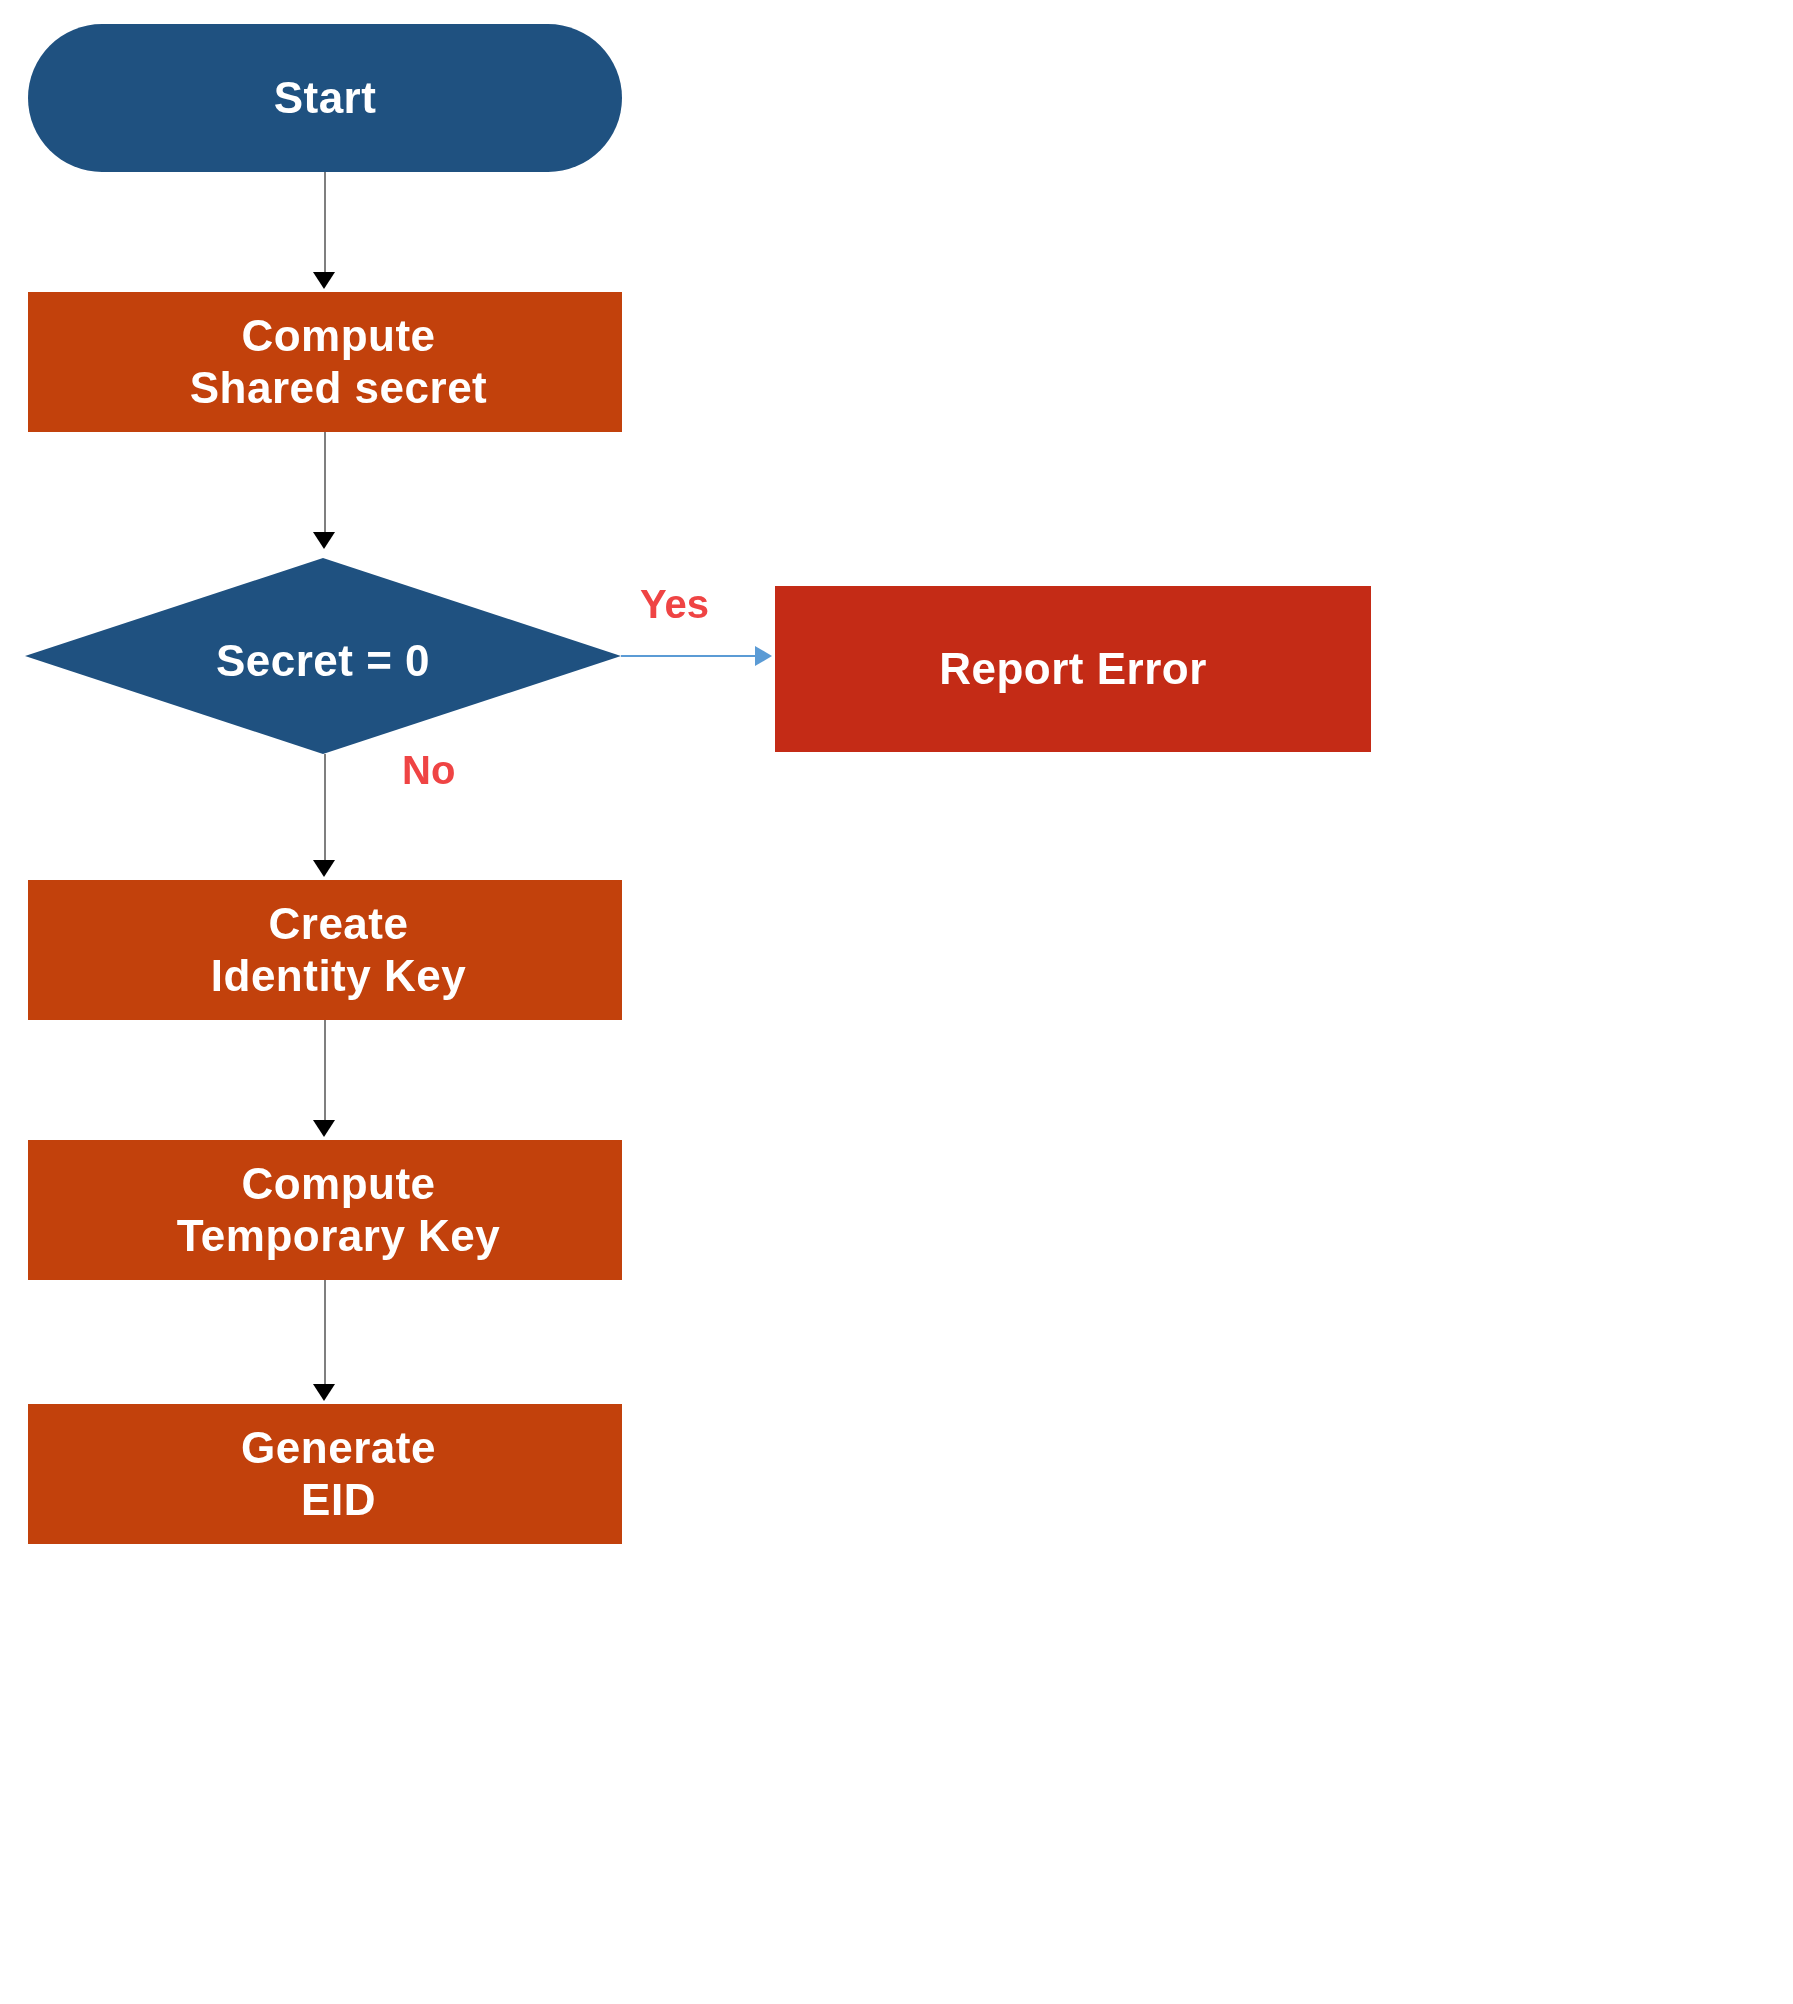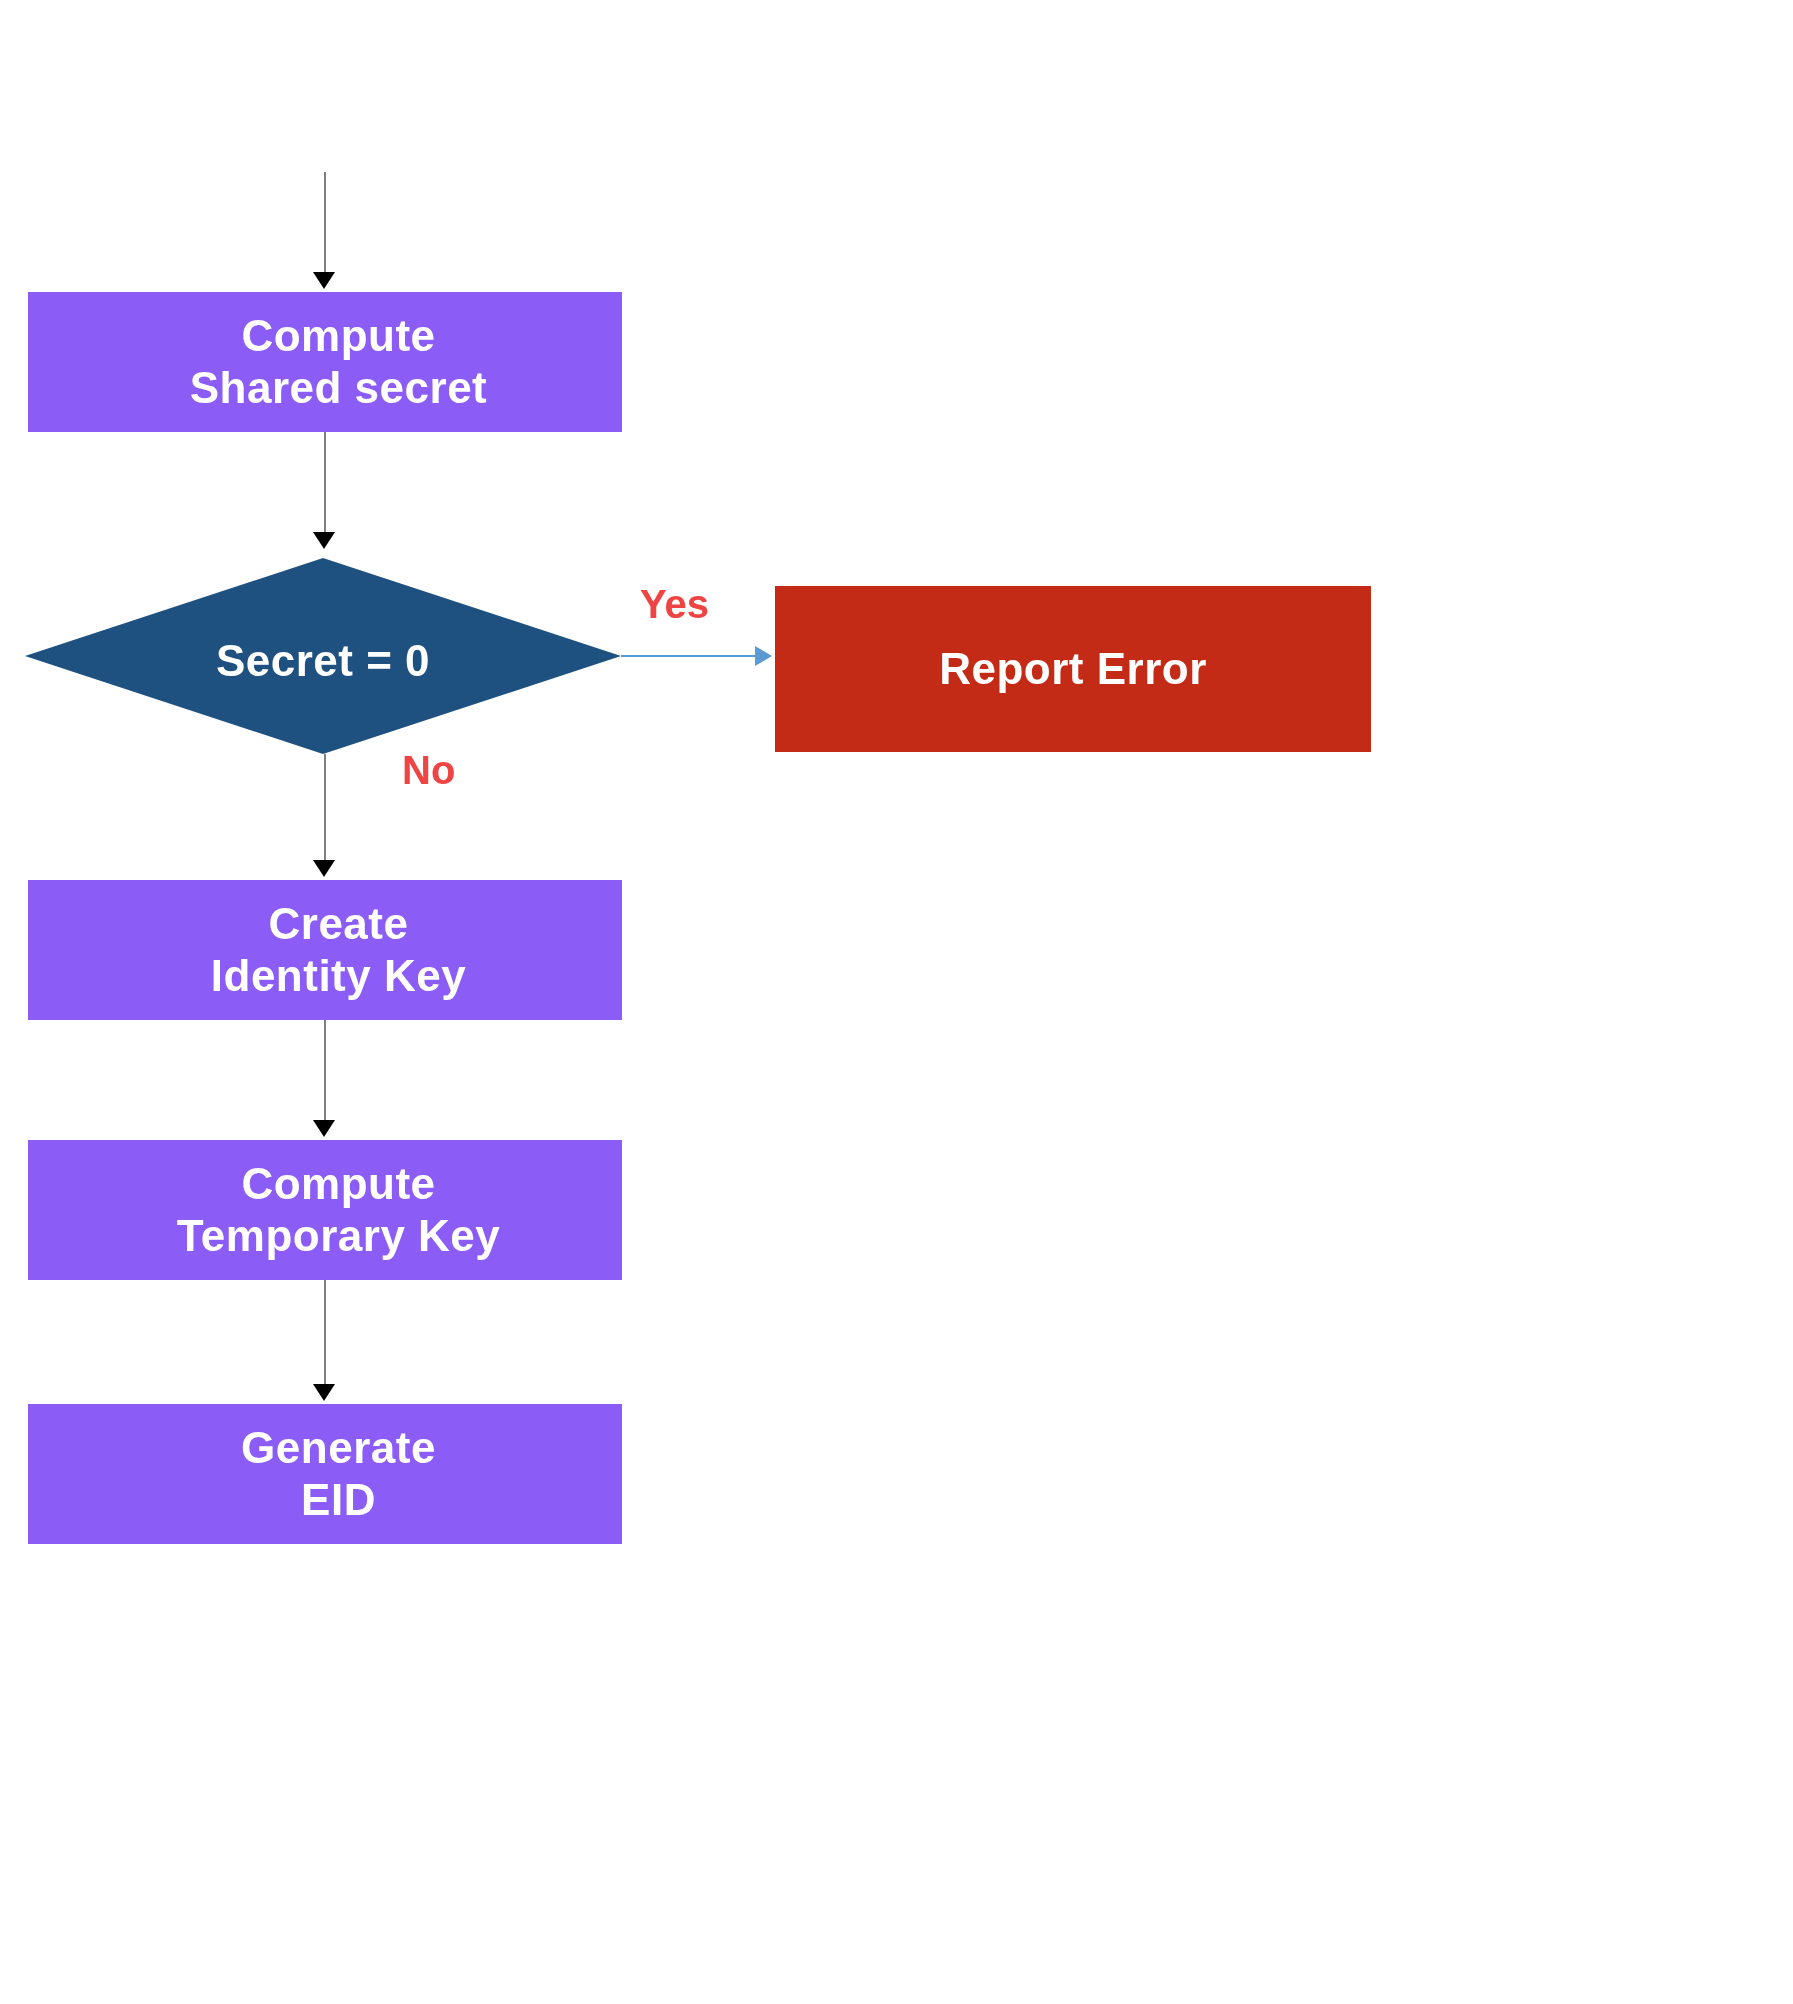--- a/index.html
+++ b/index.html
@@ -39,21 +39,21 @@
     top: 24px;
     width: 594px;
     height: 148px;
     border-radius: 74px;
     background: #1F5180;
     font-size: 44px;
   }
 
   
   .process {
-    background: #8b5cf6;
+    background: #c2410c;
     font-size: 44px;
     padding-left: 27px;
   }
   #node-compute-shared-secret {
     left: 28px; top: 292px; width: 594px; height: 140px;
   }
   #node-create-identity-key {
     left: 28px; top: 880px; width: 594px; height: 140px;
   }
   #node-compute-temporary-key {
@@ -129,20 +129,21 @@
     font-weight: bold;
     font-size: 40px;
     user-select: none;
   }
 </style>
 </head>
 <body>
 
 <div id="canvas">
 
+  <div class="node" id="node-start">Start</div>
 
   <div class="conn-line v" style="left:324px; top:172px; height:104px;"></div>
   <div class="arrow-down" style="left:313px; top:272px;"></div>
 
   <div class="node process" id="node-compute-shared-secret">Compute
 Shared secret</div>
 
   <div class="conn-line v" style="left:324px; top:432px; height:104px;"></div>
   <div class="arrow-down" style="left:313px; top:532px;"></div>
 

